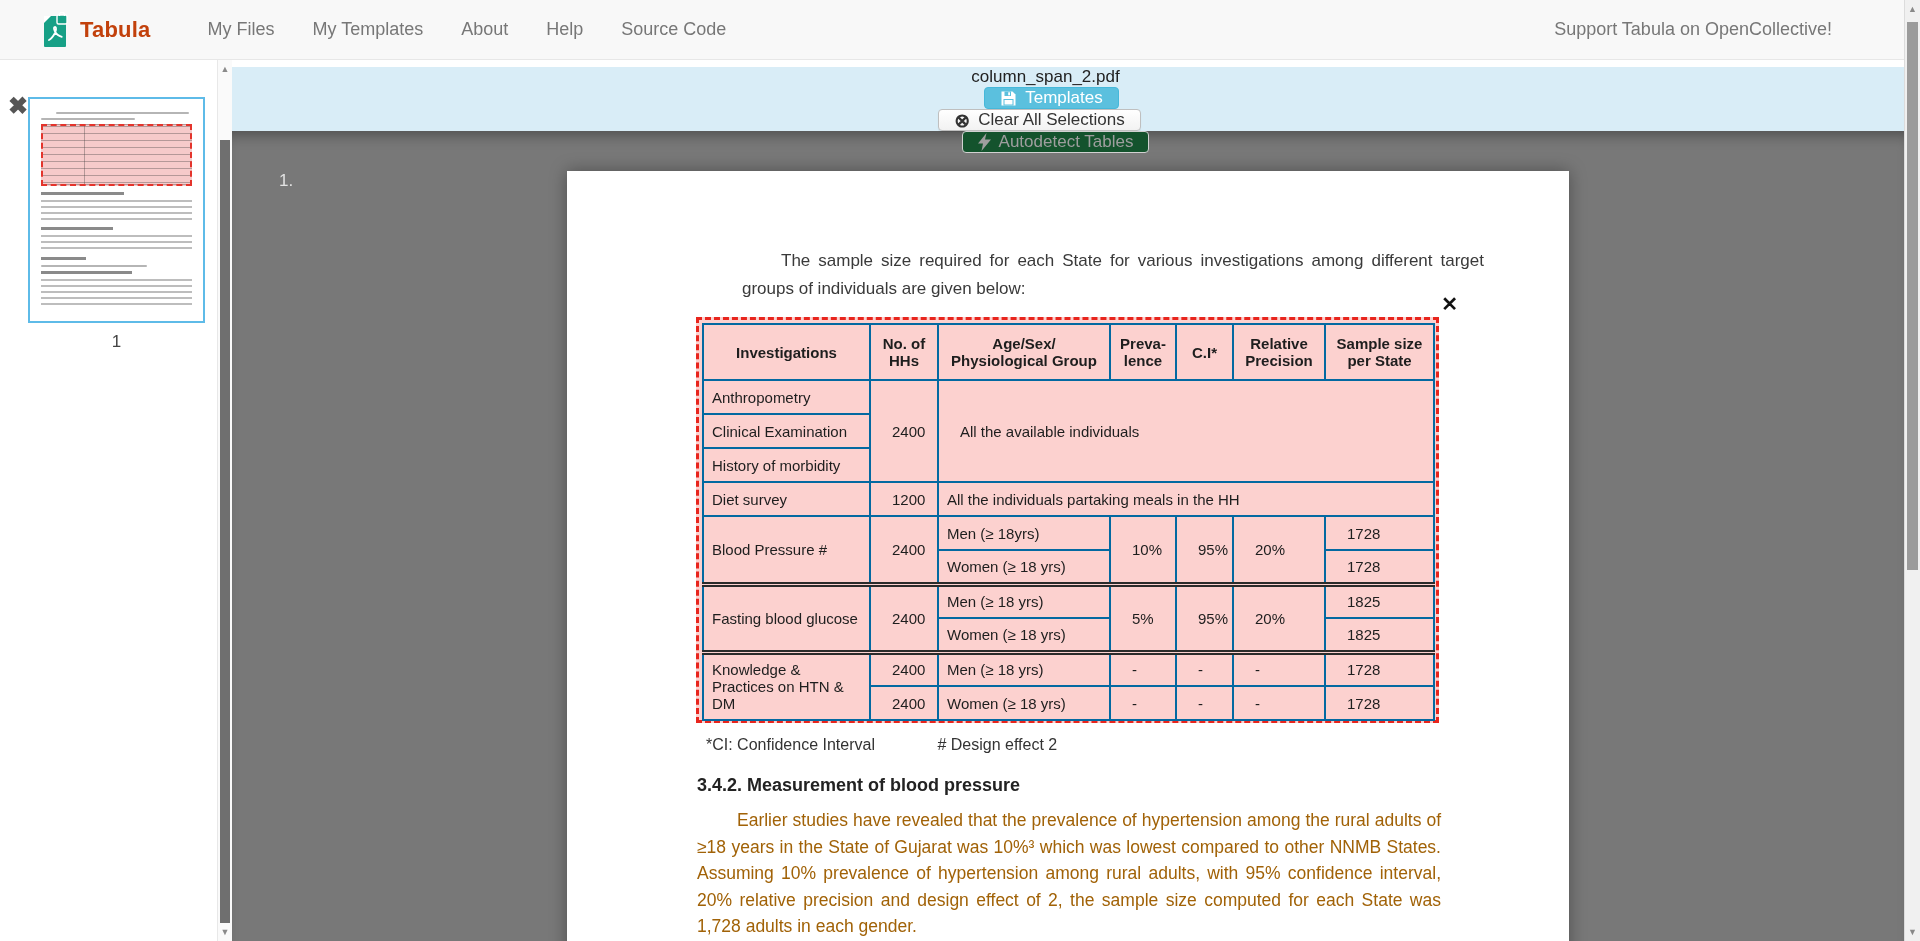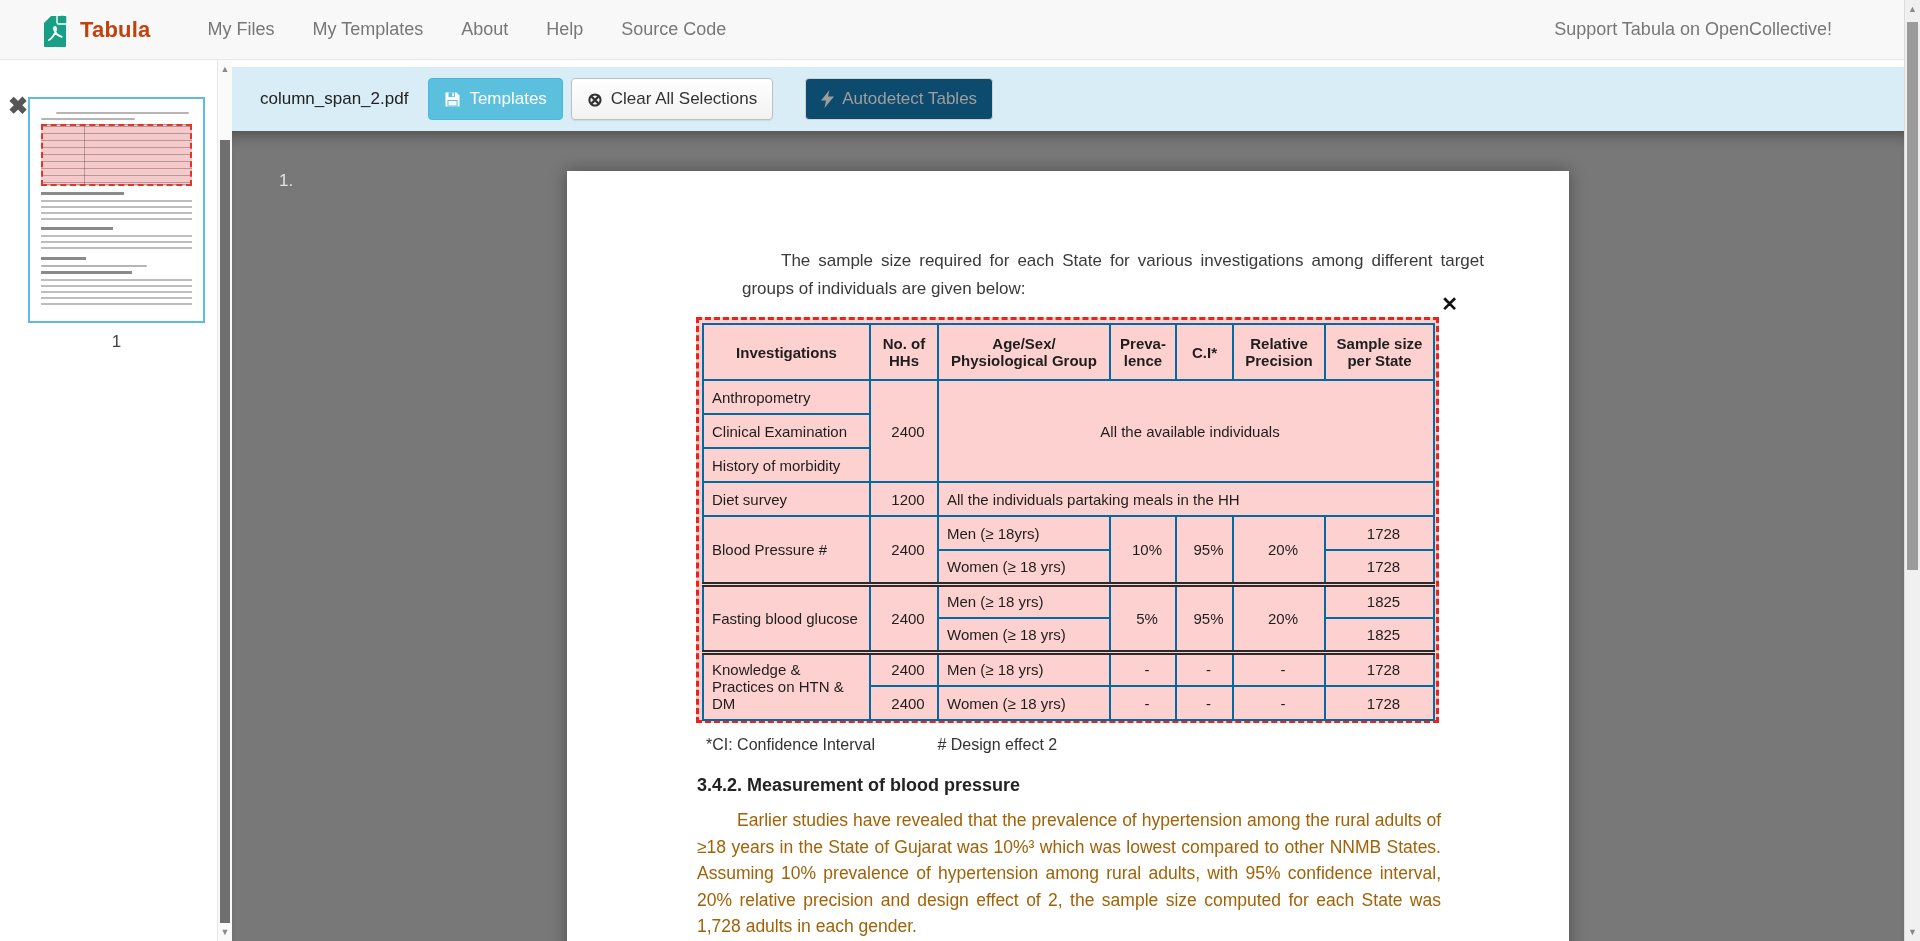--- a/index.html
+++ b/index.html
@@ -10,28 +10,28 @@
   .navbar { position:absolute; left:0; top:0; width:1920px; height:60px; background:#f8f8f8;
             border-bottom:1px solid #e7e7e7; display:flex; align-items:center; padding:0 88px 0 40px; z-index:5; }
   .brand { display:flex; align-items:center; gap:10px; cursor:pointer; }
   .brand-title { font-size:22px; font-weight:bold; color:#c2410c; letter-spacing:.2px; }
   .nav-links { display:flex; align-items:center; margin-left:38px; }
   .nav-link { font-size:18px; color:#777; padding:0 19px; cursor:pointer; white-space:nowrap; }
   .nav-right { margin-left:auto; font-size:18px; color:#777; cursor:pointer; }
 
   
   .toolbar { position:absolute; left:232px; top:67px; width:1672px; height:64px; background:#d9edf7;
-             display:flex; align-items:center; padding:0 53px 0 28px; z-index:3; }
+             display:flex; align-items:center; padding:0 53px 0 28px; z-index:3;flex-direction:column; }
   .filename { font-size:17px; color:#222; margin-right:20px; white-space:nowrap; }
   .btn { height:42px; display:inline-flex; align-items:center; gap:8px; padding:0 15px;
          border-radius:4px; font-size:17px; border:1px solid transparent; cursor:pointer; white-space:nowrap; }
   .btn-templates { background:#5bc0de; border-color:#46b8da; color:#fff; margin-right:8px; }
   .btn-clear { background:linear-gradient(#ffffff,#f2f2f2); border-color:#bfbfbf; color:#333;
                box-shadow:0 1px 1px rgba(0,0,0,.08); margin-right:32px; }
-  .btn-autodetect { background:#0c4a6e; border-color:#d2d2d2; color:#9e9e9e; cursor:default; }
+  .btn-autodetect { background:#14532d; border-color:#d2d2d2; color:#9e9e9e; cursor:default; }
   .btn-export { background:#5cb85c; border-color:#4cae4c; color:#fff; margin-left:auto; box-shadow:0 1px 1px rgba(0,0,0,.12); }
   .glyph-circle-x { font-size:19px; line-height:1; font-weight:bold; color:#333; }
 
   
   .sidebar { position:absolute; left:0; top:60px; width:232px; height:881px; background:#fff; z-index:4; }
   .file-close { position:absolute; left:8px; top:32px; font-size:24px; font-weight:bold; color:#555; cursor:pointer; }
   .thumb { position:absolute; left:28px; top:37px; width:177px; height:226px; background:#fff;
            border:2px solid #5ebbe8; cursor:pointer; padding:13px 11px 0 11px; overflow:hidden; }
   .tline { height:2px; background:#b5b5b5; margin-bottom:4px; border-radius:1px; }
   .tblock { background-image:repeating-linear-gradient(to bottom,#bdbdbd 0 2px,transparent 2px 6px); margin-bottom:5px; }
@@ -57,21 +57,21 @@
   .selection { position:absolute; left:129px; top:146px; width:743px; height:406px;
                background:rgba(242,62,55,.24); border:3px dashed #e8251d; cursor:move; }
   .sel-close { position:absolute; right:-22px; top:-28px; font-size:20px; font-weight:bold; color:#111; cursor:pointer; }
 
   table.doc { border-collapse:collapse; table-layout:fixed; width:731px; position:absolute; left:3px; top:3px;
               font-size:15px; color:#1e1e1e; }
   table.doc th, table.doc td { border:2px solid #0369a1; white-space:pre-line; vertical-align:middle;
               padding:2px 4px; line-height:17px; }
   table.doc th { height:56px; font-weight:bold; text-align:center; }
   table.doc td { height:34px; text-align:left; padding-left:8px; }
-  table.doc td.a-c { text-align:center; padding-left:12px; }
+  table.doc td.a-c { padding-left:21px; }
   tr.group td { border-top:5px double #2b2b2b; }
 
   .footnote { position:absolute; left:139px; top:565px; font-size:16px; color:#333; }
   .footnote span { margin-right:58px; }
   .doc-heading { position:absolute; left:130px; top:604px; font-size:18px; font-weight:bold; color:#222; }
   .doc-par { position:absolute; left:130px; top:636px; width:744px; font-size:17.5px; line-height:26.5px;
              text-indent:40px; text-align:justify; color:#a16207; }
 
   
   .win-scroll { position:absolute; right:0; top:0; width:16px; height:941px; background:#f0f0f0;

